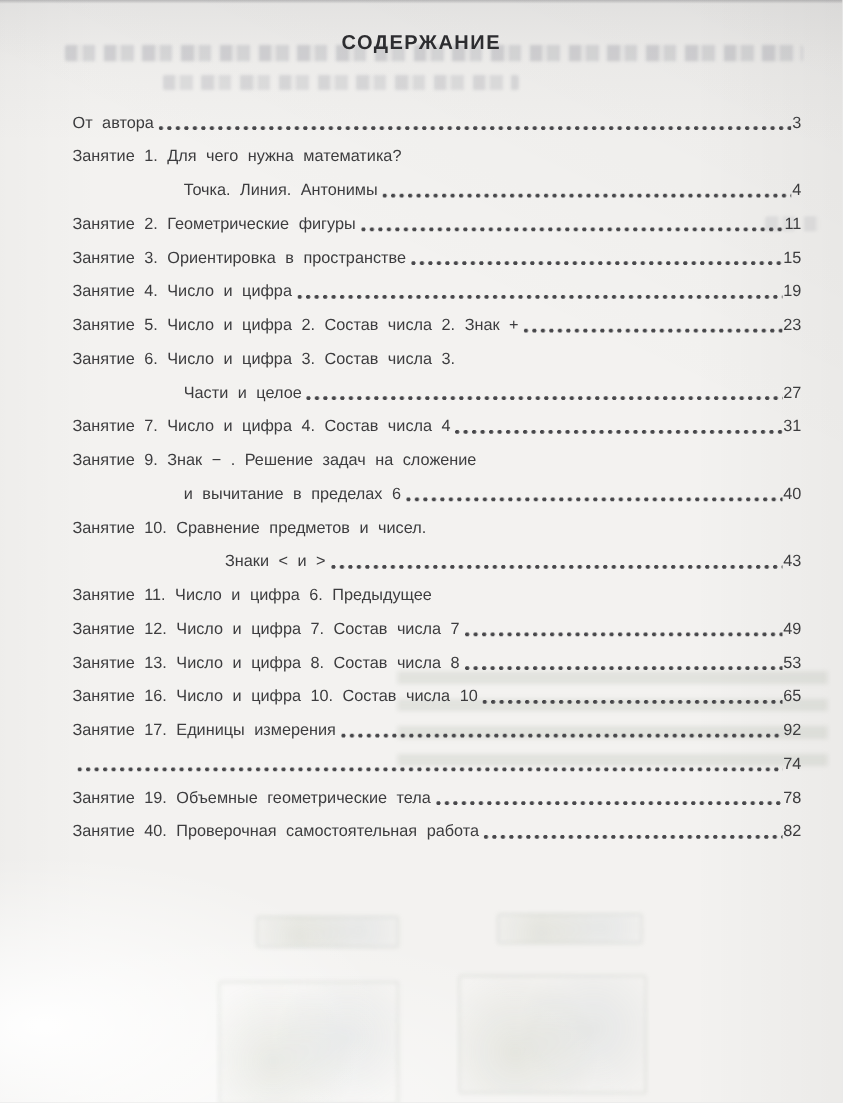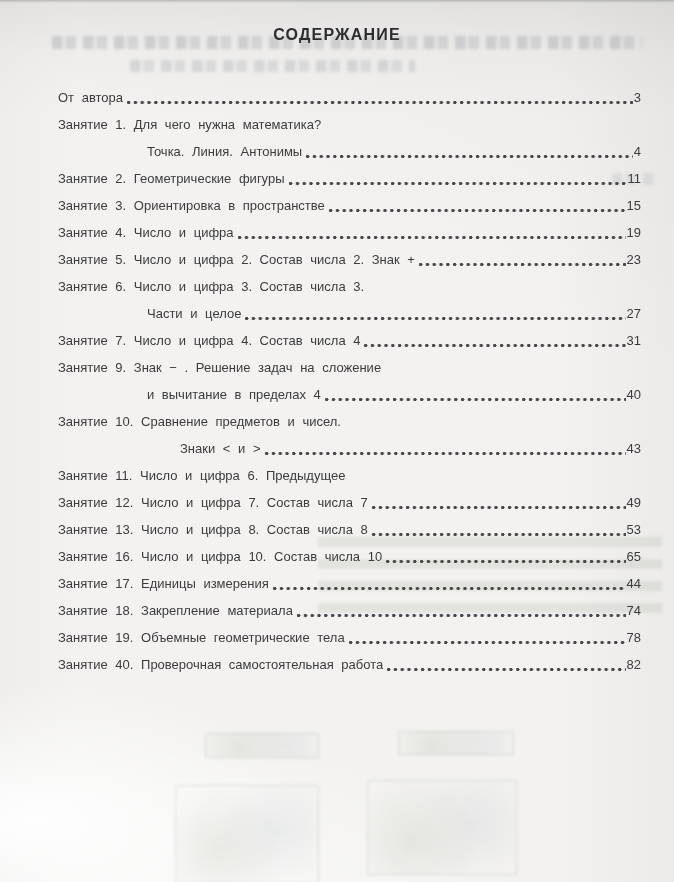--- a/index.html
+++ b/index.html
@@ -168,21 +168,21 @@
           <span class="txt">Занятие 7. Число и цифра 4. Состав числа 4</span>
           <span class="dots"></span>
           <span class="pnum">31</span>
         </div>
       </div>
       <div class="entry">
         <div class="row">
           <span class="txt">Занятие 9. Знак − . Решение задач на сложение</span>
         </div>
         <div class="row" style="padding-left: 89px;">
-          <span class="txt">и вычитание в пределах 4</span>
+          <span class="txt">и вычитание в пределах 6</span>
           <span class="dots"></span>
           <span class="pnum">40</span>
         </div>
       </div>
       <div class="entry">
         <div class="row">
           <span class="txt">Занятие 10. Сравнение предметов и чисел.</span>
         </div>
         <div class="row" style="padding-left: 122px;">
           <span class="txt">Знаки &lt; и &gt;</span>
@@ -213,26 +213,25 @@
         <div class="row">
           <span class="txt">Занятие 16. Число и цифра 10. Состав числа 10</span>
           <span class="dots"></span>
           <span class="pnum">65</span>
         </div>
       </div>
       <div class="entry">
         <div class="row">
           <span class="txt">Занятие 17. Единицы измерения</span>
           <span class="dots"></span>
-          <span class="pnum">44</span>
-        </div>
-      </div>
-      <div class="entry">
-        <div class="row">
-          <span class="txt">Занятие 18. Закрепление материала</span>
+          <span class="pnum">92</span>
+        </div>
+      </div>
+      <div class="entry">
+        <div class="row">
           <span class="dots"></span>
           <span class="pnum">74</span>
         </div>
       </div>
       <div class="entry">
         <div class="row">
           <span class="txt">Занятие 19. Объемные геометрические тела</span>
           <span class="dots"></span>
           <span class="pnum">78</span>
         </div>

